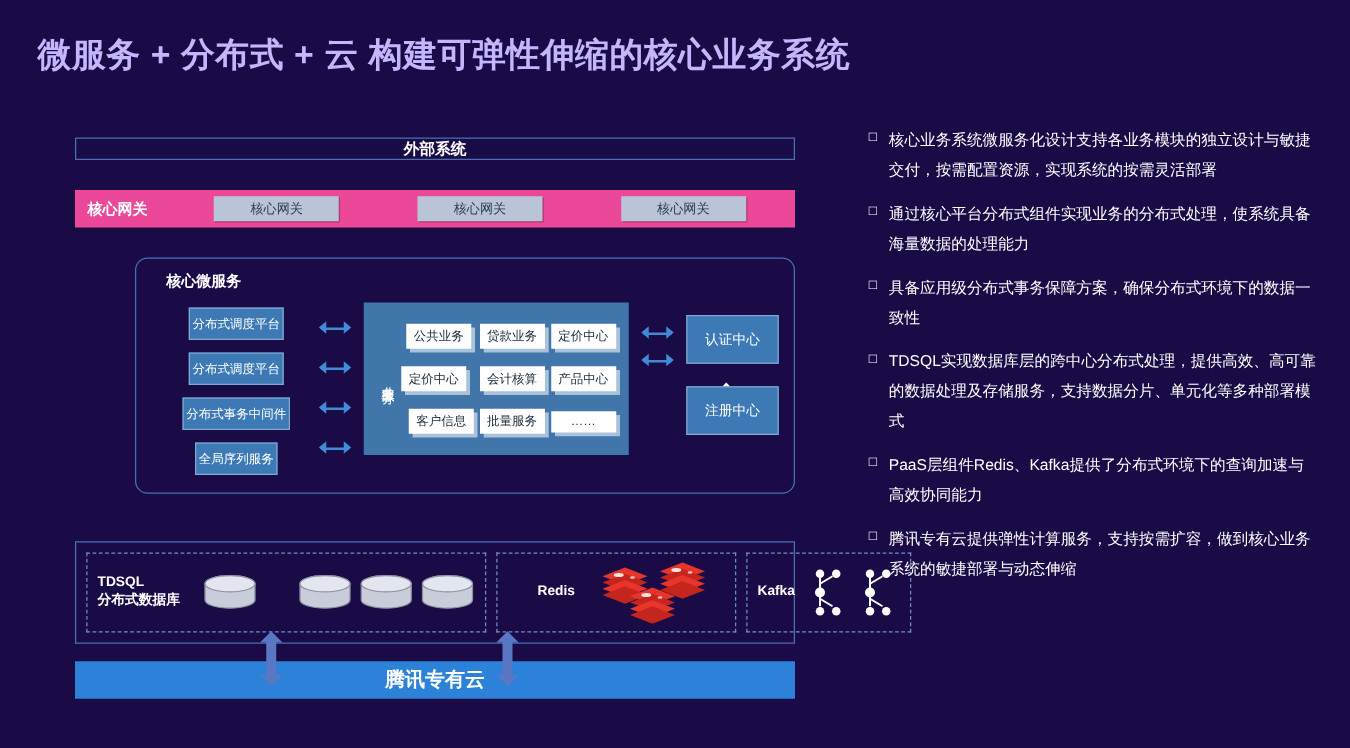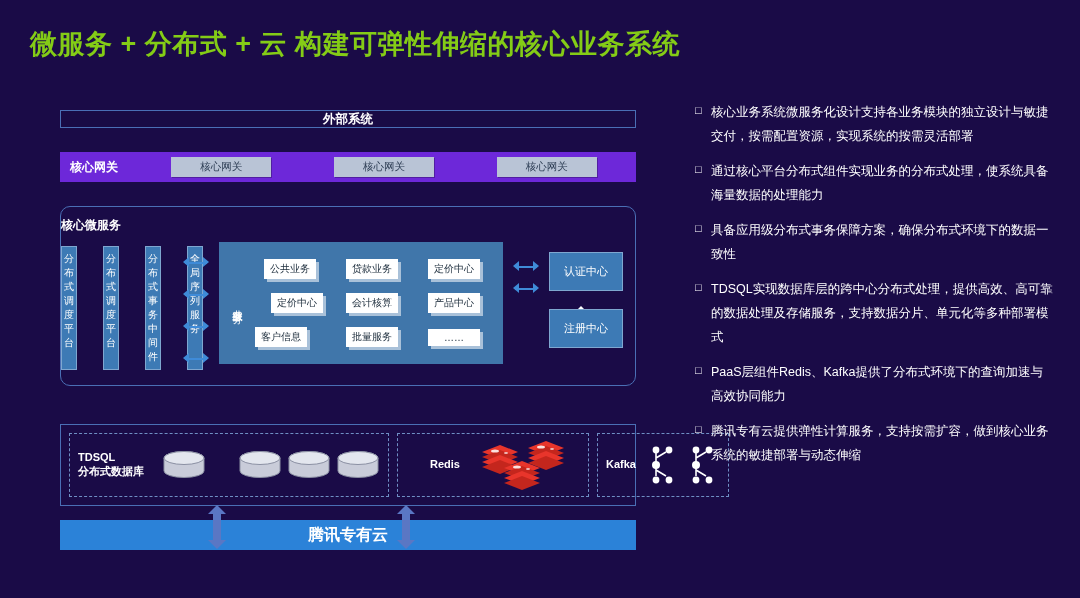--- a/index.html
+++ b/index.html
@@ -7,62 +7,62 @@
     width: 1080px; height: 598px;
     background: #1a0b47;
     font-family: "Liberation Sans", "DejaVu Sans", sans-serif;
     overflow: hidden;
   }
   #slide { position: relative; width: 1080px; height: 598px; background: #1a0b47; }
 
   
   .title {
     position: absolute; left: 30px; top: 26px;
-    font-size: 27px; font-weight: 700; color: #84cc16;
+    font-size: 27px; font-weight: 700; color: #c4b5fd;
     letter-spacing: 0.5px; white-space: nowrap;
   }
 
   
   .diagram { position: absolute; left: 60px; top: 110px; width: 576px; }
 
   .ext-box {
     height: 18px; border: 1px solid #4a6fb5; background: #190b45;
     display: flex; align-items: center; justify-content: center;
     color: #ffffff; font-size: 12.5px; font-weight: 700;
   }
 
   .gw-bar {
     position: relative; margin-top: 24px; height: 30px;
-    background: #6d28d9; display: flex; align-items: center;
+    background: #ec4899; display: flex; align-items: center;
   }
   .gw-title { color: #fff; font-size: 12px; font-weight: 700; padding-left: 10px; width: 80px; }
   .gw-chips { flex: 1; display: flex; align-items: center; justify-content: space-around; padding-right: 8px; }
   .gw-chip {
     background: #b9c4d6; color: #2b3b52; font-size: 10.5px;
     padding: 3px 0; width: 100px; text-align: center;
     box-shadow: 1px 1px 0 rgba(0,0,0,.25);
   }
 
   
   .v-conn { position: absolute; width: 2px; background: #3f8bd8; }
   .arrow-up-sm::before, .arrow-dn-sm::after {
     content: ""; position: absolute; left: -3px; border-left: 4px solid transparent; border-right: 4px solid transparent;
   }
   .arrow-up-sm::before { top: -5px; border-bottom: 5px solid #3f8bd8; }
   .arrow-dn-sm::after { bottom: -5px; border-top: 5px solid #3f8bd8; }
 
   .ms-panel {
     position: relative; margin-top: 24px; border: 1px solid #4a6fb5;
-    border-radius: 10px; padding: 10px 12px 14px 0; min-height: 180px;
+    border-radius: 10px; padding: 10px 12px 14px 24px; min-height: 180px; margin-left: 48px;
   }
   .ms-title { color: #ffffff; font-size: 12px; font-weight: 700; margin-bottom: 8px; }
 
   .ms-row { display: flex; align-items: flex-start; gap: 10px; }
 
-  .mw-col { display: flex; flex-direction: row; gap: 26px; width: 112px; padding-top: 4px; }
+  .mw-col { display: flex; flex-direction: column; gap: 10px; width: 112px; padding-top: 4px; align-items: center; }
   .mw-box {
     position: relative; background: #3d7ab5; color: #ffffff;
     font-size: 10px; text-align: center; padding: 5px 2px;
     border: 1px solid #7fa7d0;
   }
   .mw-box::before {
     content: ""; position: absolute; left: -6px; top: -5px; right: 6px; bottom: 5px;
     background: #2b5a86; z-index: -1;
   }
 

